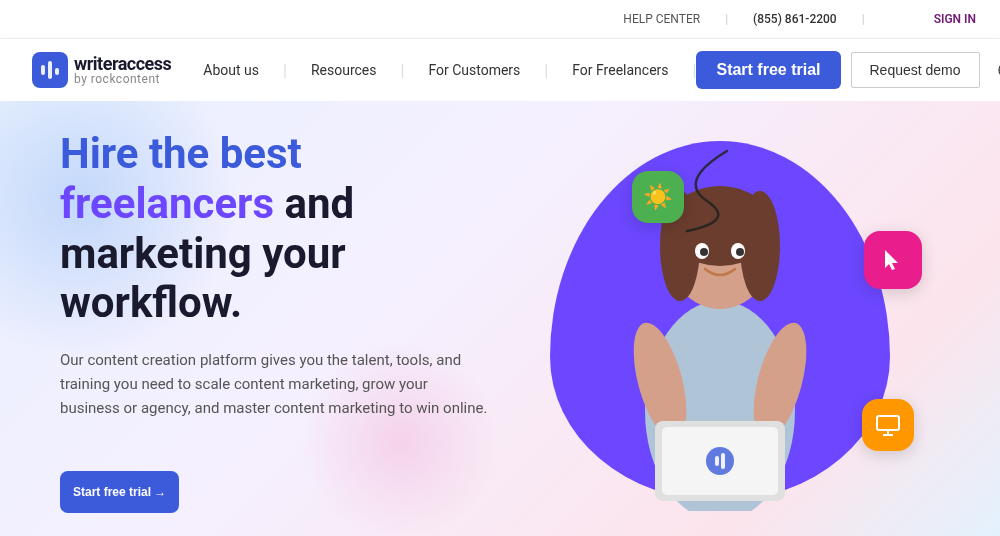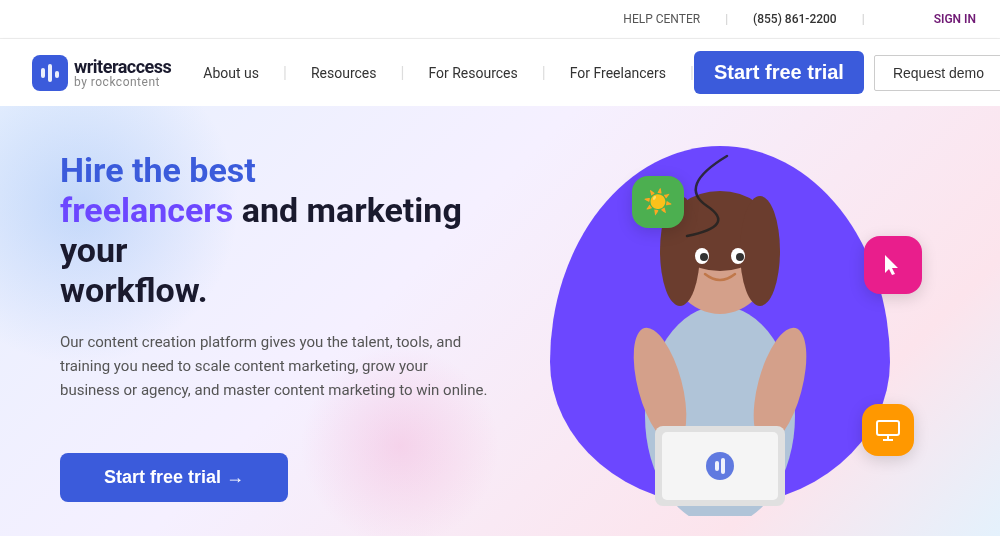--- a/index.html
+++ b/index.html
@@ -99,21 +99,21 @@
       display: flex;
       align-items: center;
       gap: 10px;
     }
     .btn-primary {
       background: #3b5bdb;
       color: white;
       border: none;
       border-radius: 6px;
       padding: 10px 20px;
-      font-size: 20px;
+      font-size: 16px;
       font-weight: 600;
       cursor: pointer;
       white-space: nowrap;
     }
     .btn-outline {
       background: white;
       color: #333;
       border: 1.5px solid #ccc;
       border-radius: 2px;
       padding: 9px 18px;
@@ -163,40 +163,40 @@
       border-radius: 50%;
       background: radial-gradient(circle, rgba(240,150,200,0.3) 0%, transparent 70%);
     }
 
     .hero-left {
       flex: 1;
       max-width: 500px;
       z-index: 2;
     }
     .hero-headline {
-      font-size: 34px;
+      font-size: 42px;
       line-height: 1.18;
       font-weight: 700;
       color: #1a1a2e;
       margin-bottom: 20px;
     }
     .hero-description {
       font-size: 15px;
       color: #555;
       line-height: 1.6;
       max-width: 430px;
       margin-bottom: 51px;
     }
     .btn-cta {
       background: #3b5bdb;
       color: white;
       border: none;
       border-radius: 8px;
-      padding: 14px 44px;
-      font-size: 18px;
+      padding: 14px 13px;
+      font-size: 12px;
       font-weight: 600;
       cursor: pointer;
       display: inline-flex;
       align-items: center;
       gap: 8px;
     }
 
     
     .hero-right {
       flex: 1;
@@ -299,21 +299,21 @@
       <span class="logo-main">writeraccess</span>
       <span class="logo-sub">by rockcontent</span>
     </div>
   </div>
 
   <div class="nav-links">
     <span class="nav-link">About us</span>
     <span class="nav-sep">|</span>
     <span class="nav-link">Resources</span>
     <span class="nav-sep">|</span>
-    <span class="nav-link">For Resources</span>
+    <span class="nav-link">For Customers</span>
     <span class="nav-sep">|</span>
     <span class="nav-link">For Freelancers</span>
     <span class="nav-sep">|</span>
   </div>
 
   <div class="nav-actions">
     <button class="btn-primary">Start free trial</button>
     <button class="btn-outline">Request demo</button>
     <div class="lang-btn">
       <svg width="16" height="16" viewBox="0 0 16 16">

